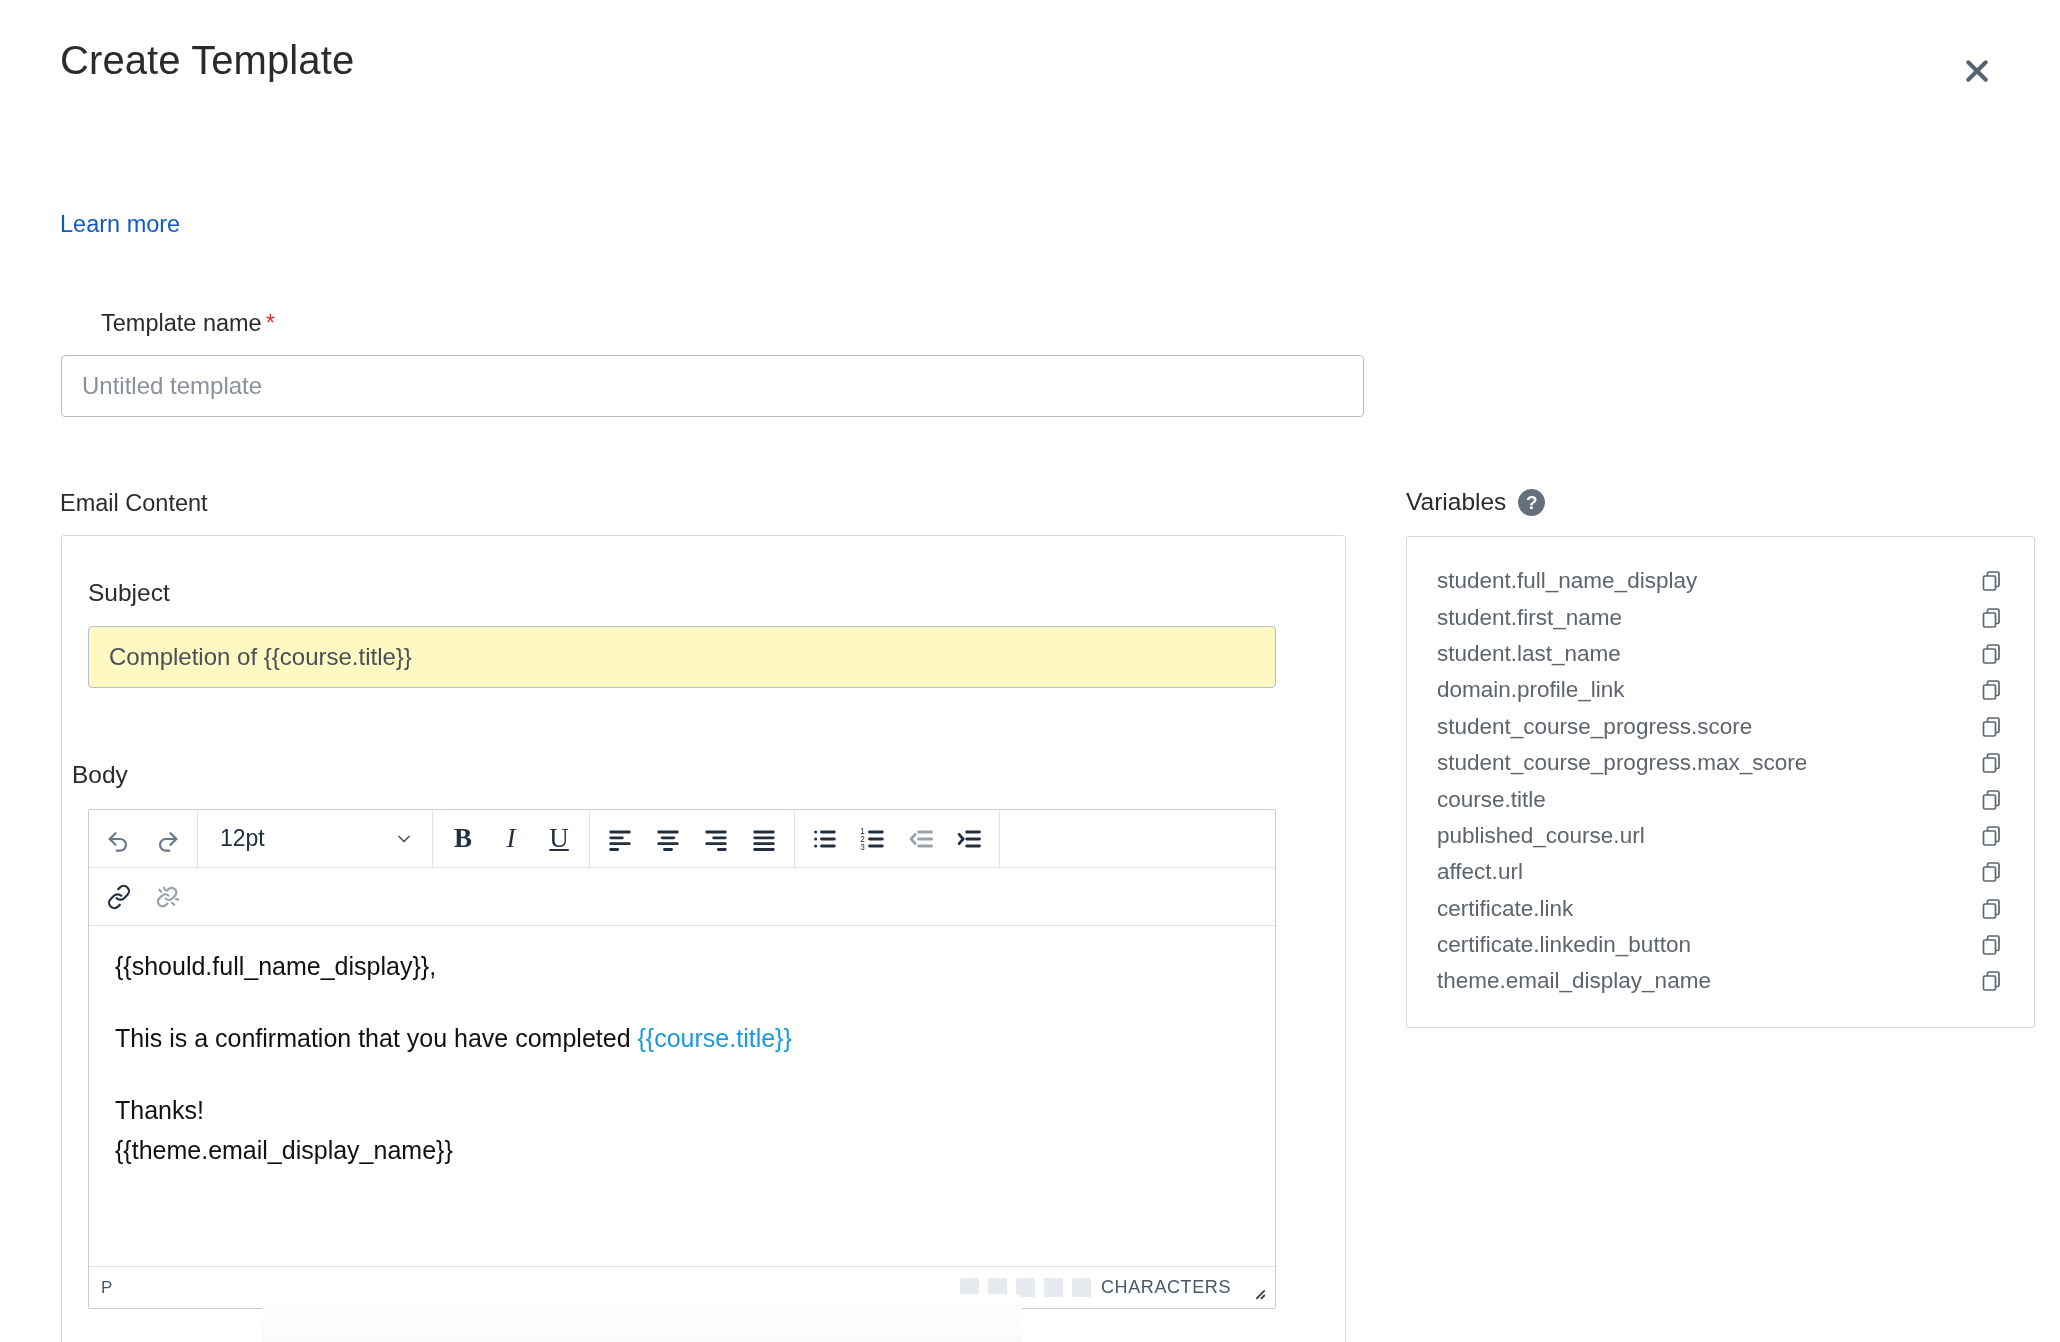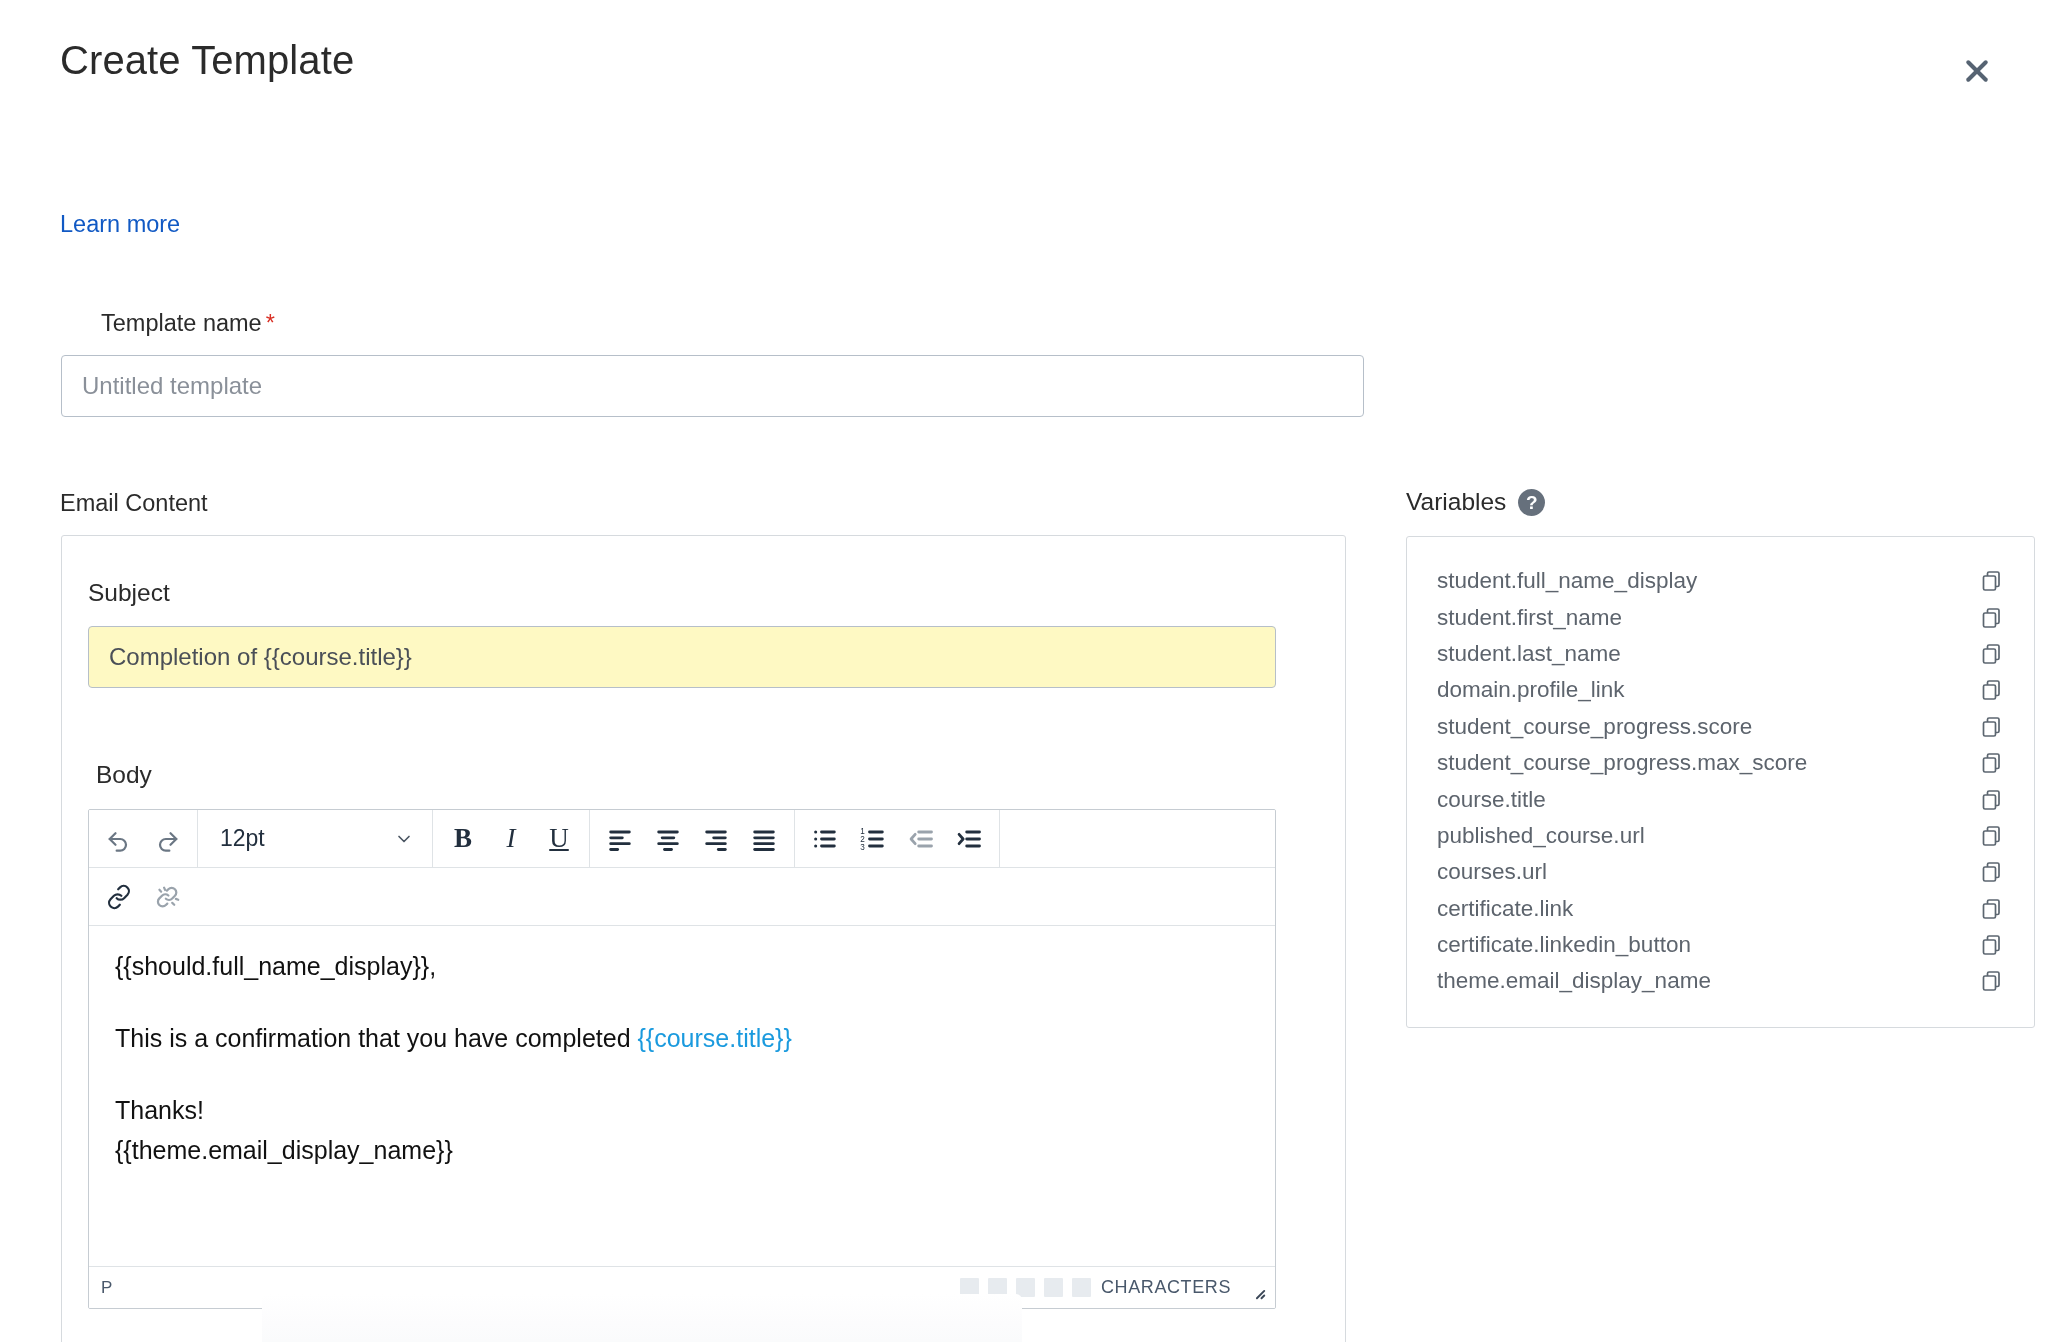--- a/index.html
+++ b/index.html
@@ -117,21 +117,21 @@
     border-radius: 4px;
     padding: 0 20px;
     font-family: "Liberation Sans", sans-serif;
     font-size: 24px;
     color: #4a4f57;
     background: #fef9c3;
     outline: none;
   }
   .body-label {
     position: absolute;
-    left: 34px; top: 225px;
+    left: 10px; top: 225px;
     font-size: 24.5px;
     color: #2b2b2b;
   }
 
   
   .editor {
     position: absolute;
     left: 26px; top: 273px;
     width: 1188px; height: 500px;
     border: 1px solid #c6ccd2;
@@ -566,21 +566,21 @@
     <div class="var-row">
         <span class="var-name">published_course.url</span>
         <button class="copy-btn">
           <svg width="24" height="24" viewBox="0 0 24 24" fill="none" stroke="currentColor" stroke-width="1.7" stroke-linejoin="round">
             <rect x="3.5" y="7" width="12" height="14" rx="1.5"></rect>
             <path d="M7.5 7V4.5A1.5 1.5 0 0 1 9 3h8.5a1.5 1.5 0 0 1 1.5 1.5V16a1.5 1.5 0 0 1-1.5 1.5H15.5"></path>
           </svg>
         </button>
       </div>
     <div class="var-row">
-        <span class="var-name">courses.url</span>
+        <span class="var-name">affect.url</span>
         <button class="copy-btn">
           <svg width="24" height="24" viewBox="0 0 24 24" fill="none" stroke="currentColor" stroke-width="1.7" stroke-linejoin="round">
             <rect x="3.5" y="7" width="12" height="14" rx="1.5"></rect>
             <path d="M7.5 7V4.5A1.5 1.5 0 0 1 9 3h8.5a1.5 1.5 0 0 1 1.5 1.5V16a1.5 1.5 0 0 1-1.5 1.5H15.5"></path>
           </svg>
         </button>
       </div>
     <div class="var-row">
         <span class="var-name">certificate.link</span>
         <button class="copy-btn">

